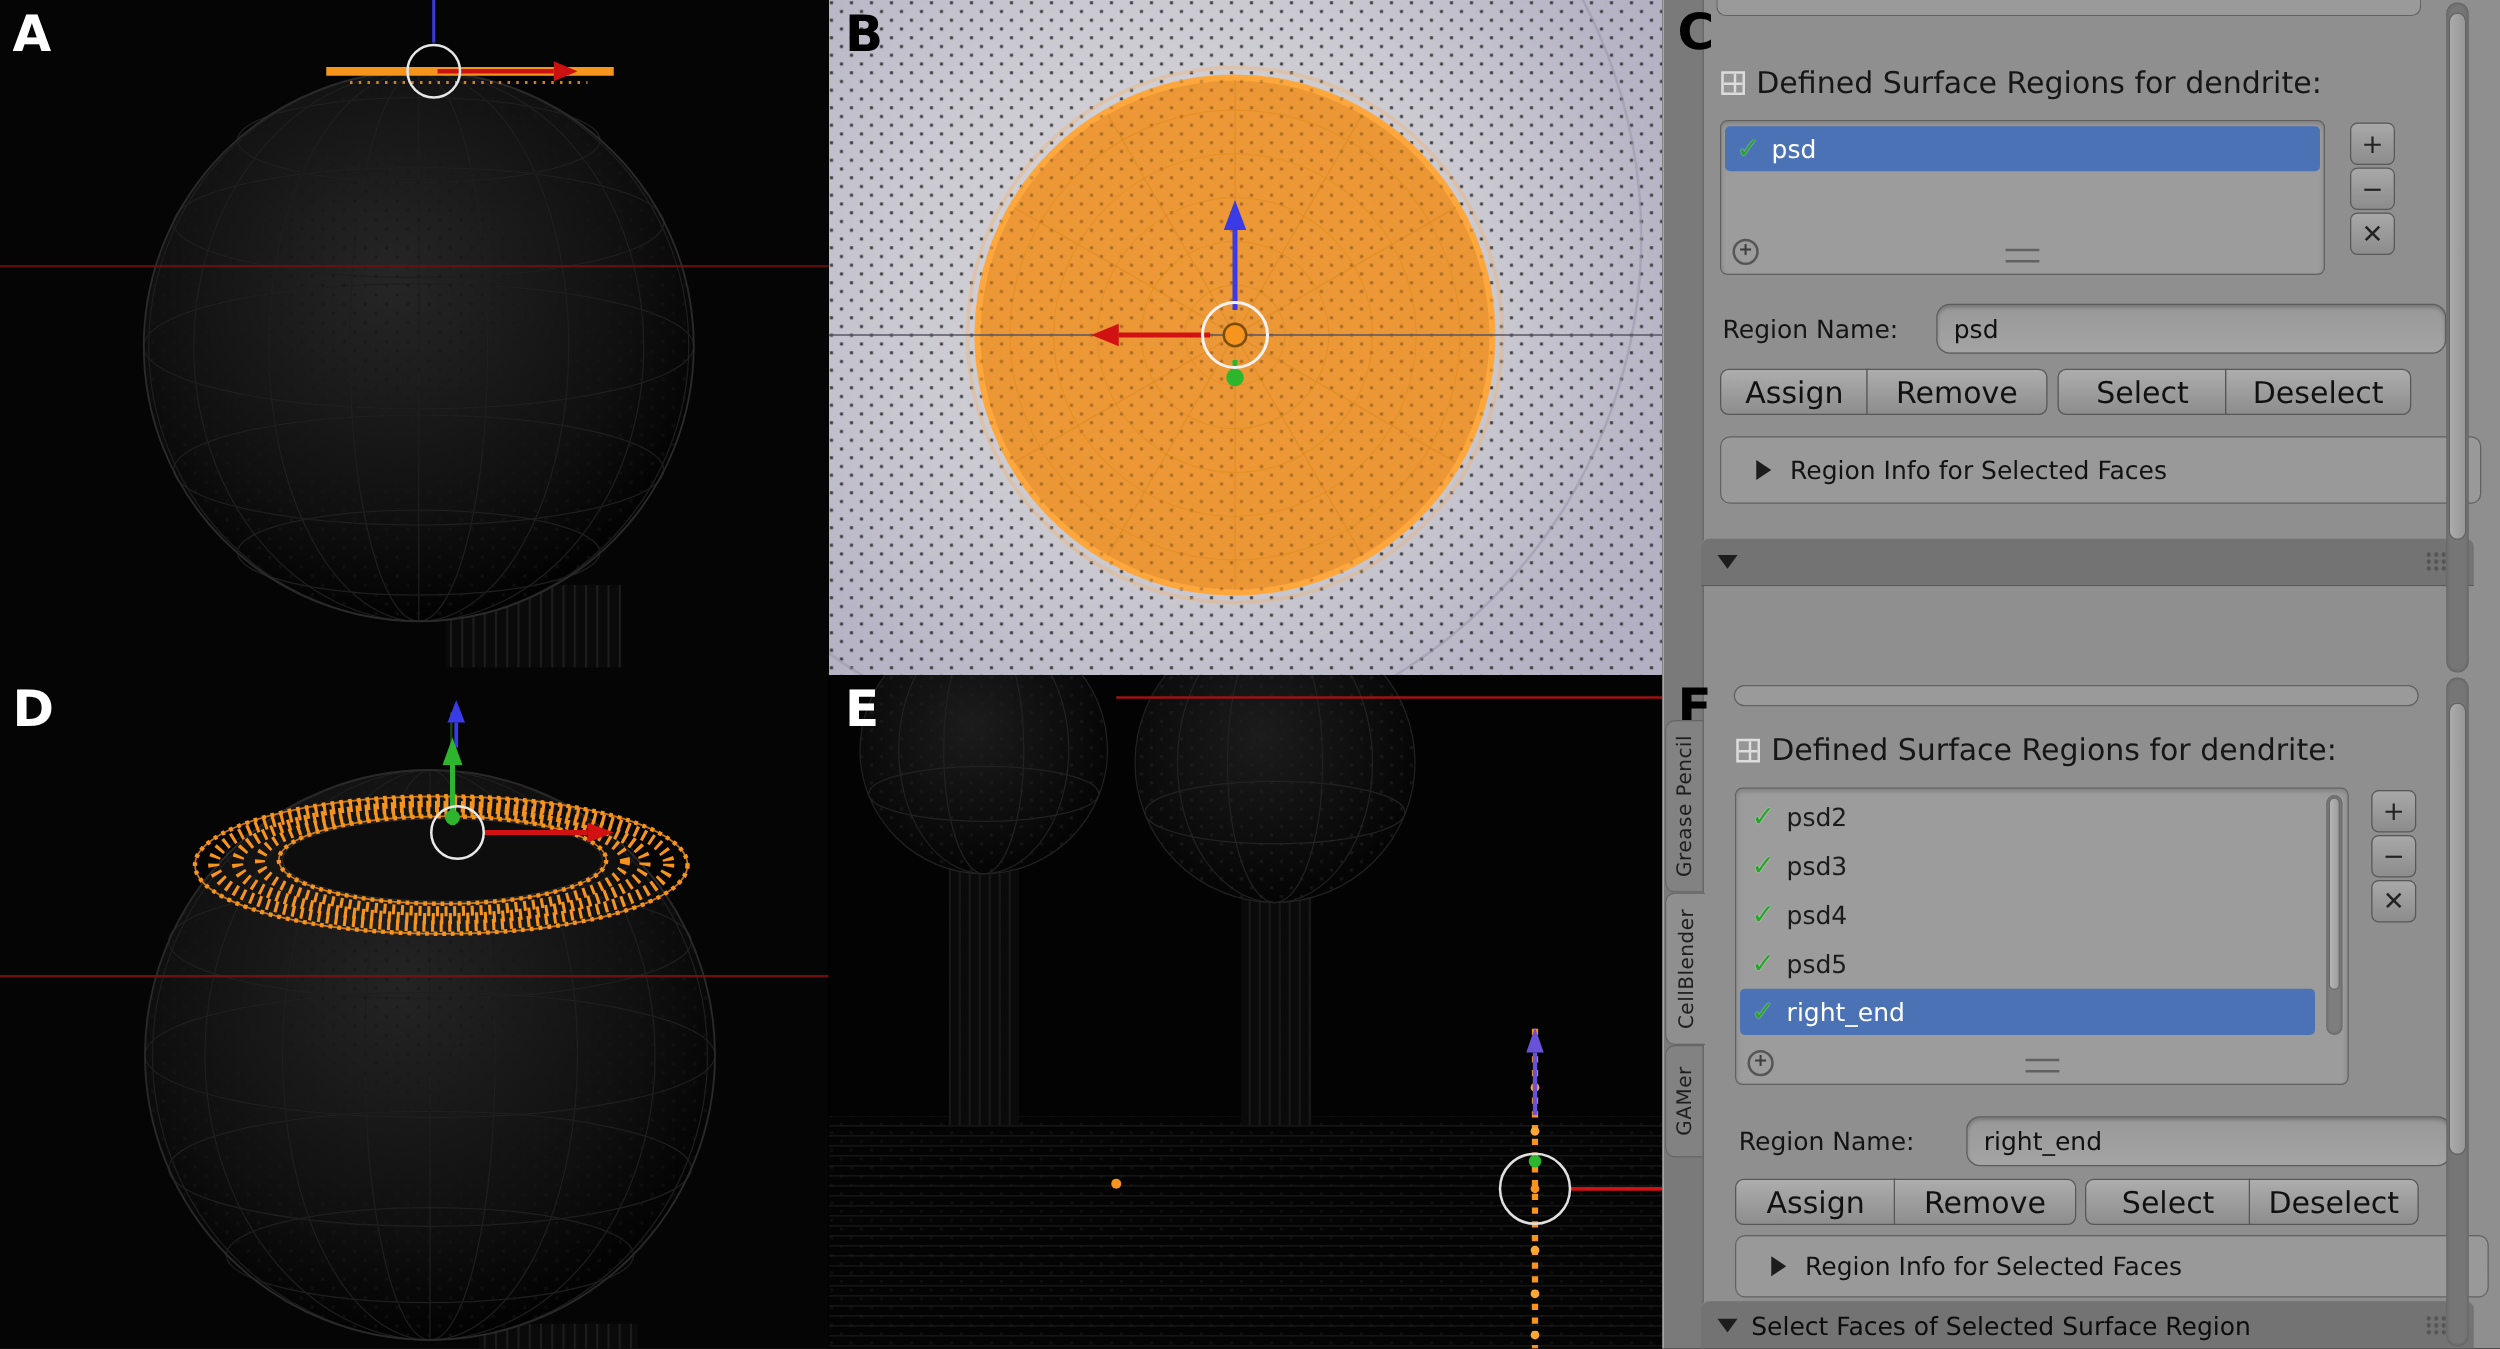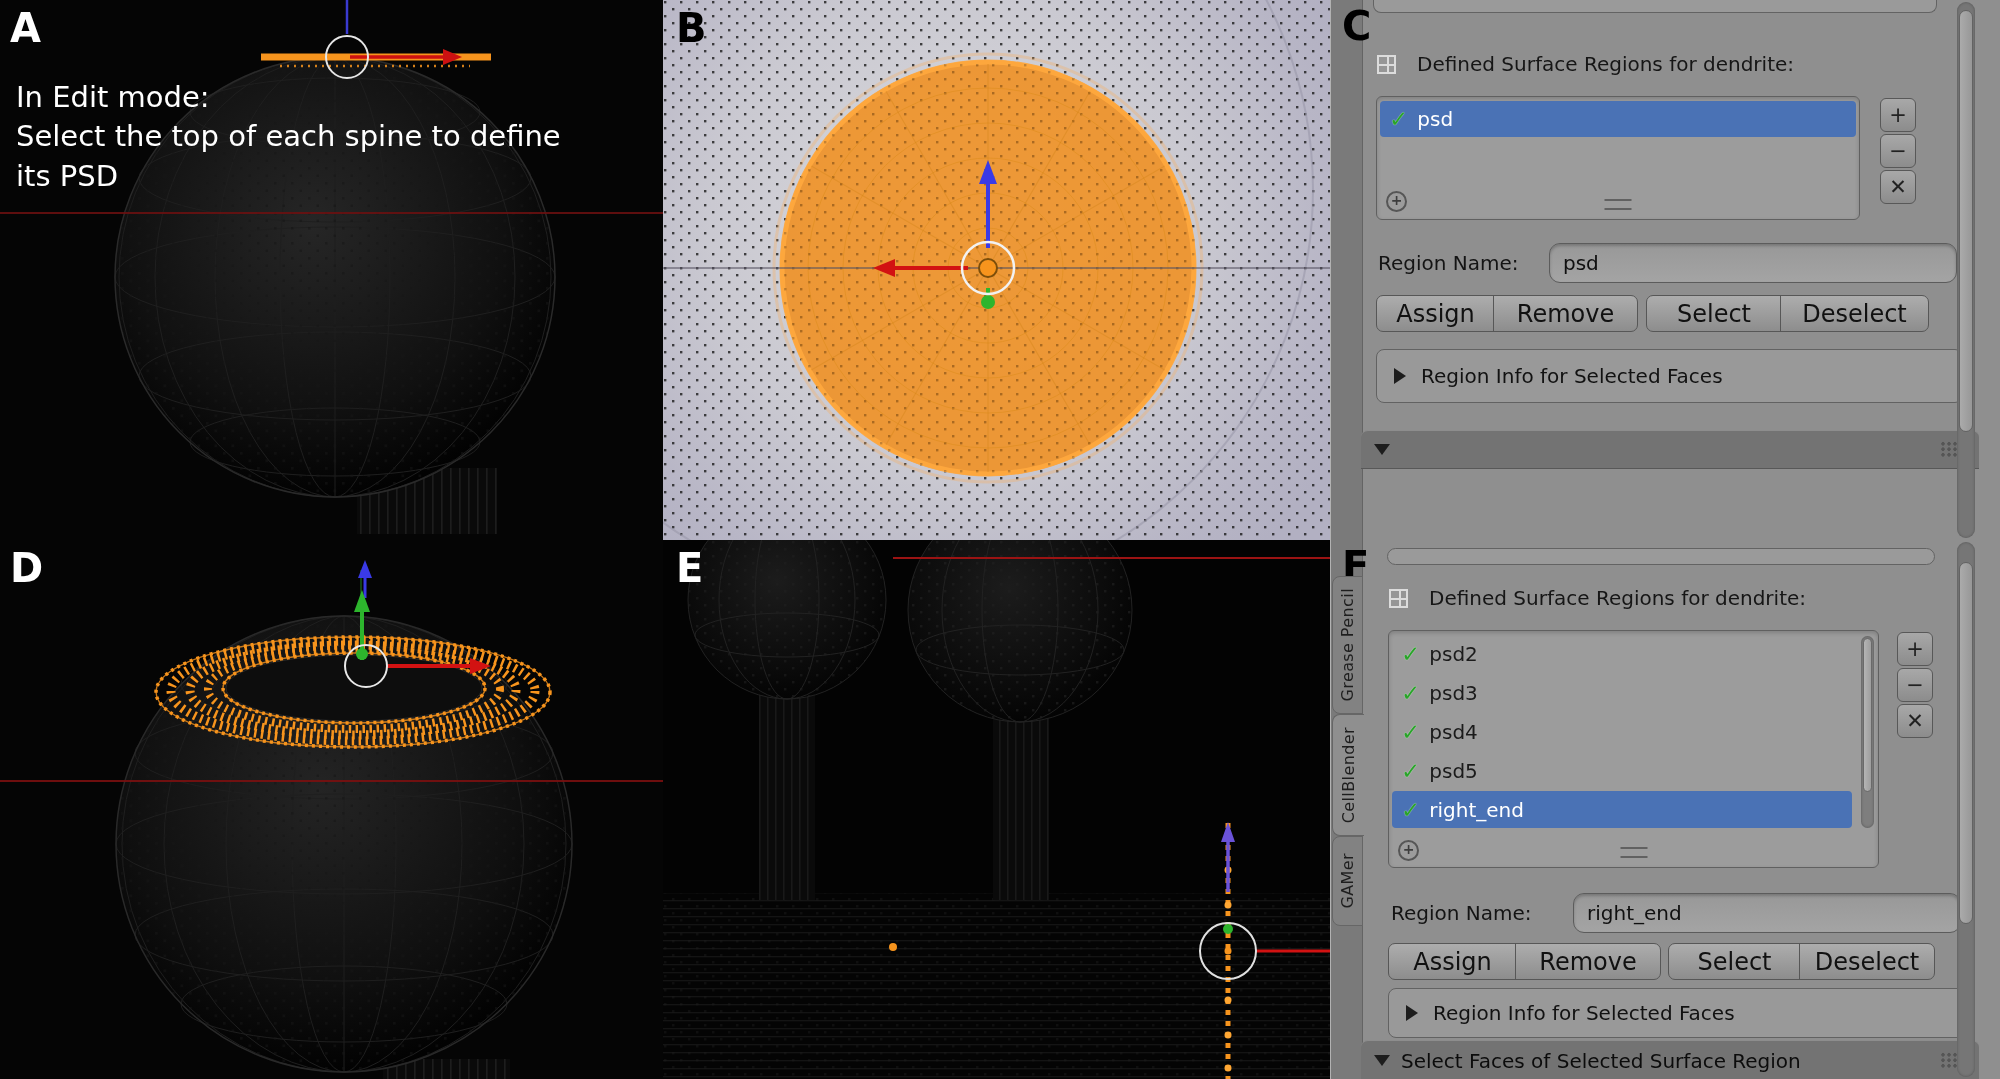--- a/index.html
+++ b/index.html
@@ -14,21 +14,21 @@
   
   .bpanel{position:absolute;background:#8f8f8f;overflow:hidden;color:#151515;border-left:1px solid #b2b2b2;}
   .tabstrip{position:absolute;left:0;top:0;width:31px;height:100%;background:#7a7a7a;border-right:1px solid #646464;}
   .vtab{position:absolute;left:1px;width:29px;background:#828282;border:1px solid #666666;
         border-radius:8px 0 0 8px;display:flex;align-items:center;justify-content:center;z-index:2;}
   .vtab.active{background:#8f8f8f;width:31px;border-right:none;}
   .vtext{writing-mode:vertical-rl;transform:rotate(180deg);font-size:16px;color:#1e1e1e;letter-spacing:.4px;}
   .topsliver{position:absolute;background:#9a9a9a;border:1px solid #636363;}
   .sliver-cut{border-top:none;border-radius:0 0 8px 8px;}
   .sliver-pill{border-radius:9px;}
-  .ptitle{position:absolute;display:flex;align-items:center;gap:21px;font-size:20px;color:#161616;text-align:center;}
+  .ptitle{position:absolute;display:flex;align-items:center;gap:9px;font-size:24px;color:#161616;text-align:center;}
   .mesh-icon{width:15px;height:15px;border:2px solid #dcdcdc;position:relative;background:rgba(255,255,255,.07);}
   .mesh-icon::before{content:"";position:absolute;left:50%;top:0;bottom:0;width:2px;background:#dcdcdc;}
   .mesh-icon::after{content:"";position:absolute;top:50%;left:0;right:0;height:2px;background:#dcdcdc;}
   .listbox{position:absolute;background:#9c9c9c;border:1px solid #606060;border-radius:6px;
            box-shadow:inset 0 2px 4px rgba(0,0,0,.18);}
   .listrow{position:absolute;left:3px;right:3px;height:36px;border-radius:4px;display:flex;align-items:center;
            gap:9px;padding:0 9px;font-size:20px;color:#1b1b1b;}
   .listrow.selected{background:#4a72b5;color:#ffffff;}
   .f-row{right:26px;height:37px;}
   .check-icon{color:#2aa32a;font-weight:bold;font-size:23px;text-shadow:0 0 1px #e8ffe8;}
@@ -43,21 +43,21 @@
          border:1px solid #585858;border-radius:6px;display:flex;align-items:center;justify-content:center;
          font-size:21px;color:#222222;}
   .flabel{position:absolute;font-size:20px;color:#141414;}
   .tfield{position:absolute;background:linear-gradient(#989898,#a4a4a4);border:1px solid #5c5c5c;border-radius:11px;
           display:flex;align-items:center;padding:0 13px;font-size:20px;color:#101010;
           box-shadow:inset 0 2px 3px rgba(0,0,0,.22);}
   .bbtn{position:absolute;height:35px;background:linear-gradient(#adadad,#8d8d8d);border:1px solid #575757;
         display:flex;align-items:center;justify-content:center;font-size:24px;color:#111111;}
   .rl{border-radius:7px 0 0 7px;} .rr{border-radius:0 7px 7px 0;text-align:center;}
   .infobar{position:absolute;background:#999999;border:1px solid #626262;border-radius:8px;display:flex;
-           align-items:center;gap:15px;padding:0 17px;font-size:20px;color:#121212;}
+           align-items:center;gap:15px;padding:0 28px;font-size:20px;color:#121212;}
   .tri-right{width:0;height:0;border-left:12px solid #1d1d1d;border-top:8px solid transparent;border-bottom:8px solid transparent;}
   .tri-down{width:0;height:0;border-top:11px solid #1d1d1d;border-left:8px solid transparent;border-right:8px solid transparent;}
   .sechdr{position:absolute;background:#737373;border-top:1px solid #8d8d8d;border-bottom:1px solid #585858;
           border-radius:7px 7px 0 0;display:flex;align-items:center;gap:11px;padding:0 13px;font-size:20px;color:#0c0c0c;}
   .grip{width:26px;height:17px;margin-left:auto;
         background-image:radial-gradient(circle,#555555 1.5px,transparent 2px);background-size:6px 5.5px;}
   .vscroll{position:absolute;width:18px;background:#767676;border-radius:9px;box-shadow:inset 0 0 3px rgba(0,0,0,.3);}
   .vthumb{position:absolute;left:2px;right:2px;background:linear-gradient(90deg,#ababab,#979797);
           border:1px solid #636363;border-radius:8px;}
 </style>
@@ -399,23 +399,20 @@
     <div class="sechdr" style="left:30px;top:500px;width:592px;height:39px;">
       <span class="tri-down"></span>
       <span>Select Faces of Selected Surface Region</span>
       <span class="grip"></span>
     </div>
     <div class="vscroll" style="left:626px;top:2px;height:535px;">
       <div class="vthumb" style="top:20px;height:360px;"></div>
     </div>
   </div>
 
-  <div class="caption" style="left:16px;top:78px;width:630px;">In Edit mode:
-Select the top of each spine to define
-its PSD</div>
 
   <div class="plabel white" style="left:10px;top:8px;">A</div>
   <div class="plabel black" style="left:676px;top:8px;">B</div>
   <div class="plabel black" style="left:1342px;top:6px;">C</div>
   <div class="plabel white" style="left:10px;top:548px;">D</div>
   <div class="plabel white" style="left:676px;top:548px;">E</div>
   <div class="plabel black" style="left:1342px;top:546px;">F</div>
 
 </div>
 

